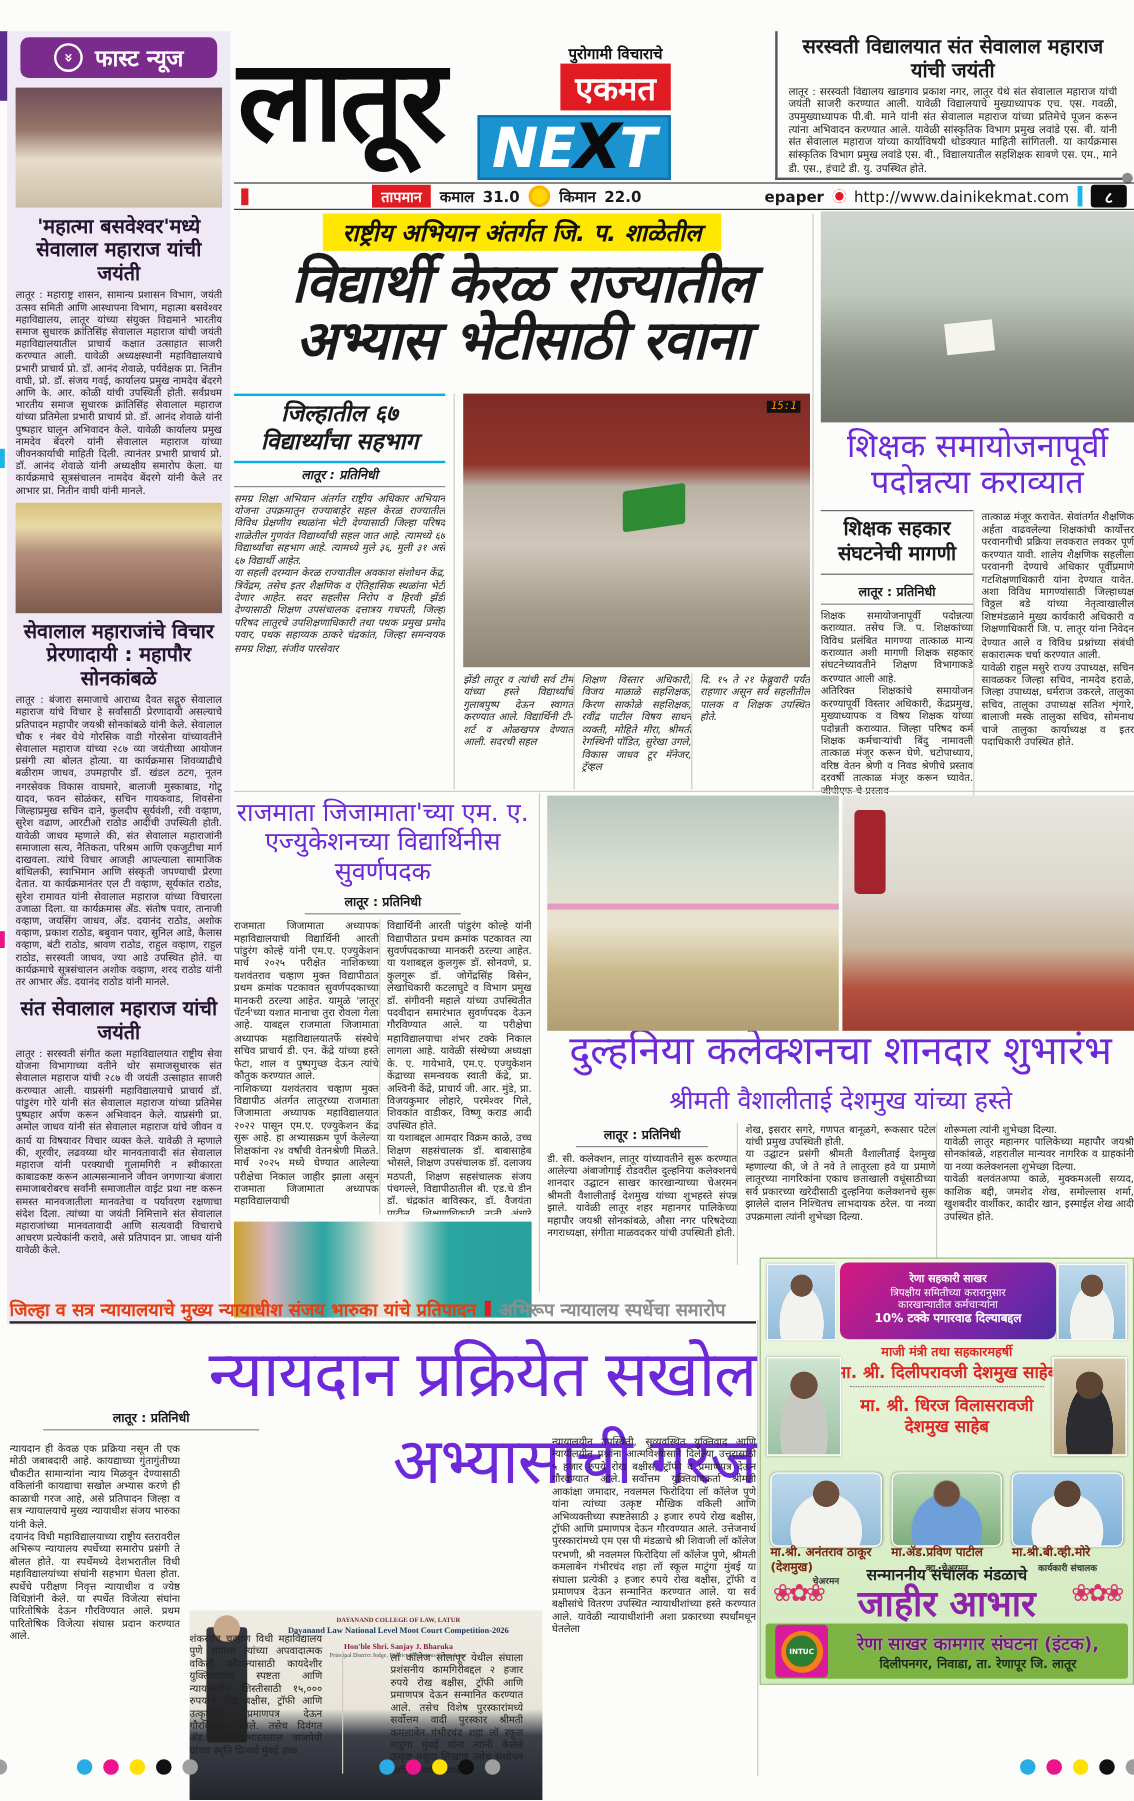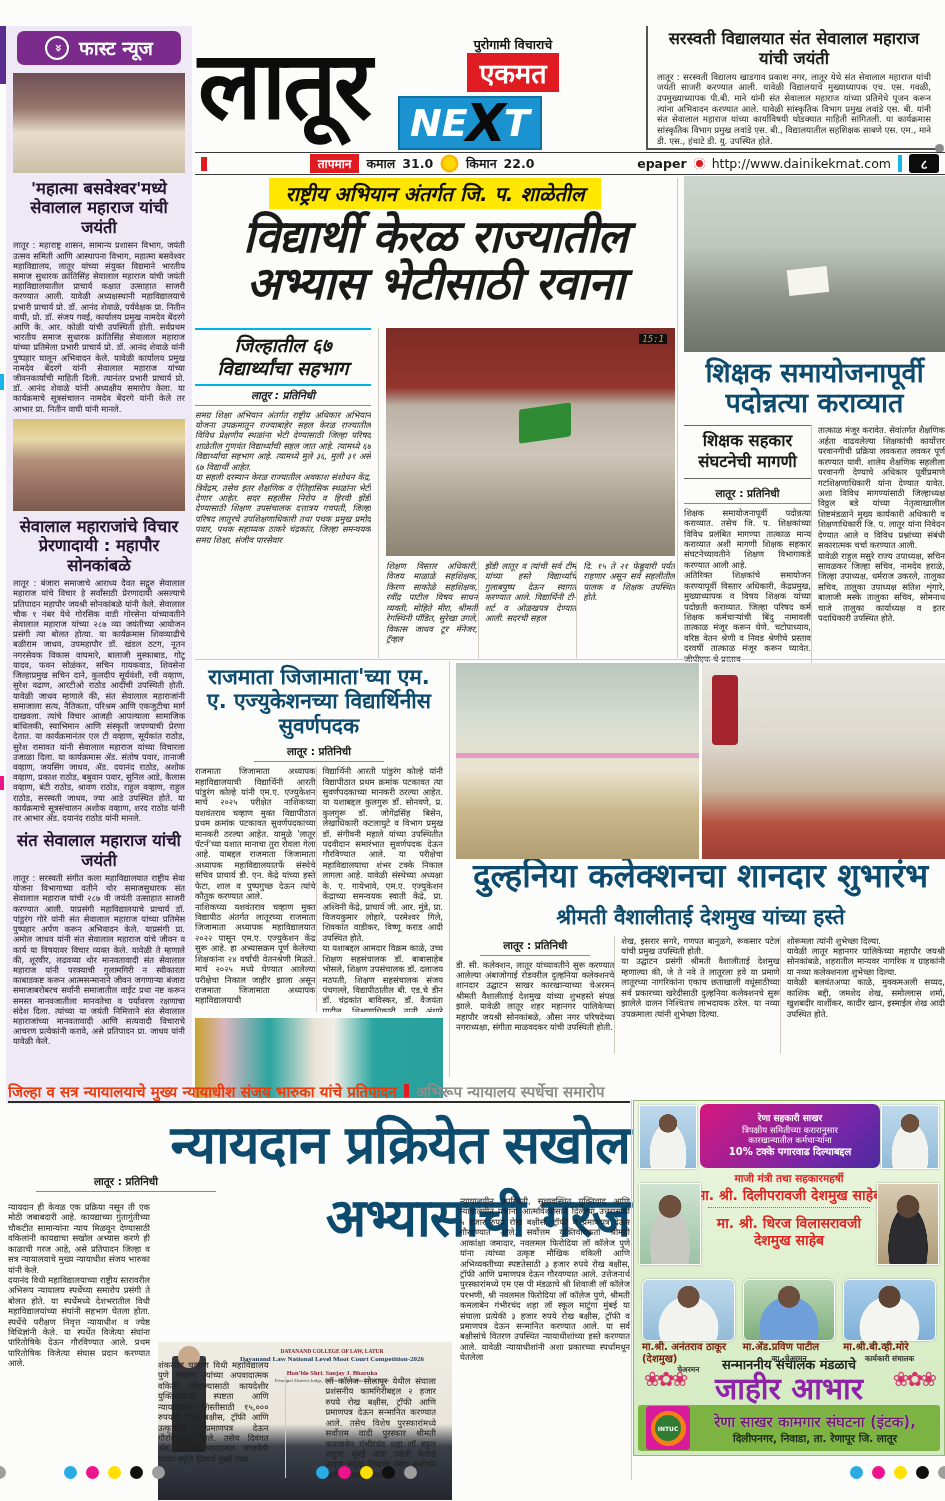--- a/index.html
+++ b/index.html
@@ -5,33 +5,33 @@
   html,body{margin:0;padding:0;}
   body{background:#e8e8e8;font-family:"DejaVu Sans","Liberation Sans",sans-serif;}
   #page{position:relative;width:945px;height:1501px;background:#fcfcfa;overflow:hidden;margin:0 auto;color:#1a1a1a;}
   .abs{position:absolute;}
   .bt{font-size:8.4px;line-height:1.24;text-align:justify;color:#222;white-space:pre-line;overflow:hidden;}
   .ph{position:relative;overflow:hidden;background:linear-gradient(160deg,#b9a98f,#8d7c6a 55%,#6d5f52);}
   .cols{display:flex;}
   .cols .c{flex:1;min-width:0;}
   .cols .c + .c{border-left:1px solid #cfcac2;padding-left:6px;margin-left:6px;}
   .byline{font-weight:bold;font-size:10.5px;text-align:center;padding:2px 0 3px;border-bottom:1px solid #8a8a8a;margin-bottom:4px;}
-  .hl{font-weight:700;color:#0c4a6e;}
+  .hl{font-weight:400;color:#6d28d9;}
   
   #sidebar{left:6px;top:26px;width:186px;height:1078px;background:#efe9f5;padding:5px 7px;box-sizing:border-box;}
   .fn-head{background:#7b2b8c;border-radius:7px;color:#fff;font-weight:900;font-size:19px;display:flex;align-items:center;justify-content:center;gap:10px;height:34px;margin:0 4px 8px;}
   .fn-chev{display:inline-flex;align-items:center;justify-content:center;width:20px;height:20px;border:2px solid #fff;border-radius:50%;font-size:13px;transform:rotate(-90deg);font-weight:900;}
   .fn-title{font-size:16.5px;line-height:1.18;font-weight:900;color:#241430;margin:6px 0 3px;text-align:center;}
   .fn-body{font-size:8.3px;line-height:1.23;}
   
   .city{font-size:94px;font-weight:900;line-height:0.9;letter-spacing:-3px;color:#0c0c0c;}
   .tagline{font-size:12.5px;font-weight:900;color:#111;text-align:center;}
   .brandbox{background:#e01b22;color:#fff;font-weight:900;font-size:27px;padding:1px 12px;display:inline-block;}
   .next{background:#1b93d0;display:flex;align-items:center;padding:0 10px;height:50px;border:2px solid #0e72a6;}
-  .next span{font-weight:900;font-style:italic;font-size:38px;color:#fff;line-height:1;}
+  .next span{font-weight:900;font-style:italic;font-size:46px;color:#fff;line-height:1;}
   .next .x{color:#0b0b0b;font-size:52px;margin:0 -2px;}
   .trbox{border-left:2px solid #555;border-bottom:2px solid #555;padding:3px 9px 8px;box-sizing:border-box;}
   .trbox:after{content:"";position:absolute;right:-4px;bottom:-5px;width:9px;height:9px;border-radius:50%;background:#8a8a8a;}
   .trbox h2{margin:0 0 3px;font-size:16.5px;line-height:1.2;text-align:center;font-weight:900;}
   .datestrip{display:flex;align-items:center;gap:7px;border-top:1.5px solid #3a3a3a;border-bottom:1.5px solid #3a3a3a;height:23px;padding:0 6px;box-sizing:border-box;font-size:12.5px;}
   .redsq{width:6px;height:14px;background:#e01b22;}
   .tempbox{background:#e01b22;color:#fff;font-weight:900;font-size:12px;padding:1px 8px;}
   .sun{display:inline-block;width:13px;height:13px;border-radius:50%;background:#ffd900;box-shadow:0 0 0 2.5px #ffb300;margin:0 3px;}
   .pagenum{background:#0c0c0c;color:#fff;font-weight:900;font-size:13px;width:30px;height:19px;display:flex;align-items:center;justify-content:center;border-radius:3px;}
   .cyanbar{width:4px;height:17px;background:#19b5ea;}
@@ -39,21 +39,21 @@
   .kicker{background:#ffe700;display:inline-block;font-weight:900;font-size:20px;padding:2px 16px;color:#101010;}
   .lead-hl{font-size:45px;font-weight:900;line-height:1.05;text-align:center;letter-spacing:-1px;}
   .subcyan{border-top:2.5px solid #00b3e3;border-bottom:2.5px solid #00b3e3;font-weight:900;font-size:19px;text-align:center;line-height:1.2;padding:4px 2px;}
   .subbox{border-top:1.5px solid #666;border-bottom:1.5px solid #666;font-weight:900;font-size:16.5px;text-align:center;line-height:1.25;padding:5px 2px;}
   
   .cstrip{font-weight:900;font-size:15px;display:flex;align-items:center;gap:7px;border-bottom:2px solid #2a2a2a;height:21px;white-space:nowrap;overflow:hidden;}
   .cstrip .main{color:#ea3c0c;}
   .cstrip .bar{width:5px;height:13px;background:#e01b22;flex:0 0 auto;}
   .cstrip .sub{color:#8e8e8e;}
   
-  #ad{left:633px;top:1100px;width:312px;height:356px;background:linear-gradient(180deg,#eff7e3,#ddefcc 55%,#d2eabf);border:1px solid #93b873;box-sizing:border-box;}
+  #ad{left:633px;top:1048px;width:312px;height:356px;background:linear-gradient(180deg,#eff7e3,#ddefcc 55%,#d2eabf);border:1px solid #93b873;box-sizing:border-box;}
   .portrait{background:radial-gradient(circle at 50% 28%,#6d4f3d 0 17%,rgba(0,0,0,0) 18%),radial-gradient(ellipse at 50% 80%,#f2f2ef 0 46%,rgba(0,0,0,0) 47%),linear-gradient(#bed9ec,#93bcd8);border:1px solid #ffffff;box-shadow:0 0 2px rgba(0,0,0,.35);}
   .adred{color:#e02421;font-weight:900;text-align:center;}
   .dir-name{font-size:10px;font-weight:900;color:#7a2410;text-align:left;line-height:1.15;}
   .dir-role{font-size:7.4px;font-weight:bold;color:#333;text-align:center;}
   .flower{position:absolute;font-size:20px;color:#d6336c;letter-spacing:-3px;}
   .intuc-outer{width:44px;height:44px;background:#d81b9a;border-radius:4px;display:flex;align-items:center;justify-content:center;flex:0 0 auto;}
   .intuc-mid{width:35px;height:35px;border-radius:50%;background:#f57f17;display:flex;align-items:center;justify-content:center;}
   .intuc-in{width:26px;height:26px;border-radius:50%;background:#2e7d32;color:#fff;font-size:6px;font-weight:900;display:flex;align-items:center;justify-content:center;}
   
   .dots{display:flex;gap:9px;}
@@ -131,22 +131,22 @@
         <div class="byline">लातूर : प्रतिनिधी</div>
         <p class="bt" style="max-height:252px;margin:0;">समग्र शिक्षा अभियान अंतर्गत राष्ट्रीय अधिकार अभियान योजना उपक्रमातून राज्याबाहेर सहल केरळ राज्यातील विविध प्रेक्षणीय स्थळांना भेटी देण्यासाठी जिल्हा परिषद शाळेतील गुणवंत विद्यार्थ्यांची सहल जात आहे. त्यामध्ये ६७ विद्यार्थ्यांचा सहभाग आहे. त्यामध्ये मुले ३६, मुली ३१ असे ६७ विद्यार्थी आहेत.
 या सहली दरम्यान केरळ राज्यातील अवकाश संशोधन केंद्र, त्रिवेंद्रम, तसेच इतर शैक्षणिक व ऐतिहासिक स्थळांना भेटी देणार आहेत. सदर सहलीस निरोप व हिरवी झेंडी देण्यासाठी शिक्षण उपसंचालक दत्तात्रय गचपती, जिल्हा परिषद लातूरचे उपशिक्षणाधिकारी तथा पथक प्रमुख प्रमोद पवार, पथक सहाय्यक ठाकरे चंद्रकांत, जिल्हा समन्वयक समग्र शिक्षा, संजीव पारसेवार</p>
       </div>
       <div style="flex:1;display:flex;flex-direction:column;padding-left:7px;min-width:0;">
         <div class="ph" style="height:228px;background:linear-gradient(180deg,#7e2c26 0%,#93352c 26%,#b9b1a4 34%,#cfc8ba 55%,#a89e8e 78%,#8e8474 100%);">
           <div class="abs" style="left:46%;top:34%;width:52px;height:34px;background:#2e8b33;transform:skewY(-8deg);border-radius:3px;"></div>
           <div class="abs" style="right:8px;top:6px;background:#111;color:#ff8c00;font-size:9px;padding:0 3px;font-family:'DejaVu Sans Mono',monospace;">15:1</div>
         </div>
         <div class="cols" style="flex:1;margin-top:5px;">
+          <p class="bt c" style="margin:0;">झेंडी लातूर व त्यांची सर्व टीम यांच्या हस्ते विद्यार्थ्यांचे गुलाबपुष्प देऊन स्वागत करण्यात आले. विद्यार्थिनी टी-शर्ट व ओळखपत्र देण्यात आली. सदरची सहल</p>
           <p class="bt c" style="margin:0;">शिक्षण विस्तार अधिकारी, विजय माळाळे सहशिक्षक, किरण साकोळे सहशिक्षक, रवींद्र पाटील विषय साधन व्यक्ती, मोहिते मीरा, श्रीमती रेगस्थिनी पॉडित, सुरेखा उगले, विकास जाधव टूर मॅनेजर, ट्रॅव्हल</p>
-          <p class="bt c" style="margin:0;">झेंडी लातूर व त्यांची सर्व टीम यांच्या हस्ते विद्यार्थ्यांचे गुलाबपुष्प देऊन स्वागत करण्यात आले. विद्यार्थिनी टी-शर्ट व ओळखपत्र देण्यात आली. सदरची सहल</p>
           <p class="bt c" style="margin:0;">दि. १५ ते २१ फेब्रुवारी पर्यंत राहणार असून सर्व सहलीतील पालक व शिक्षक उपस्थित होते.</p>
         </div>
       </div>
     </div>
   </div>
 
   <div class="abs vrule" style="left:677px;top:178px;height:480px;"></div>
   <div class="abs" style="left:684px;top:176px;width:261px;height:482px;">
     <div class="ph" style="height:176px;background:linear-gradient(180deg,#cfd6cf 0%,#bfc7bd 40%,#8d9288 70%,#6f746b 100%);">
       <div class="abs" style="left:40%;top:52%;width:40px;height:26px;background:#f5f4ef;transform:rotate(-6deg);"></div>

